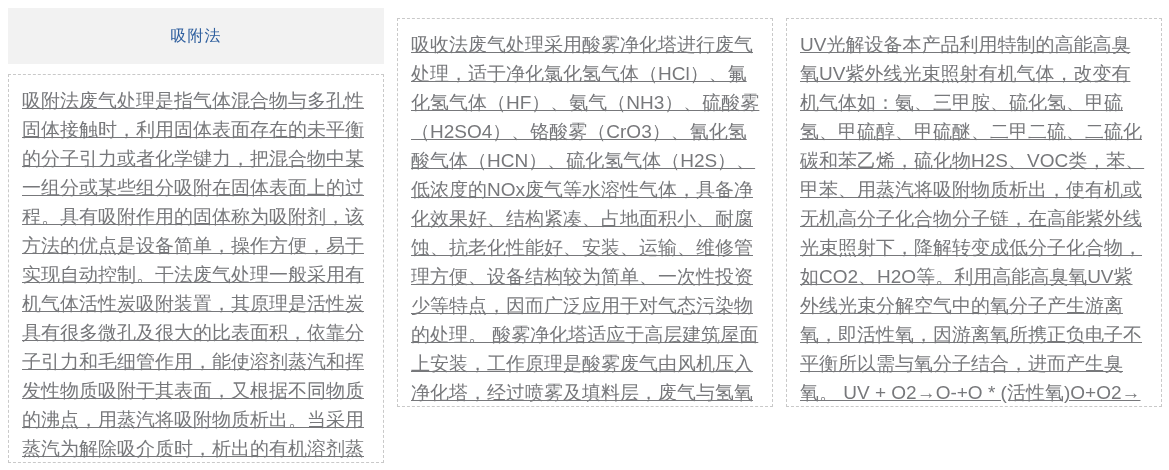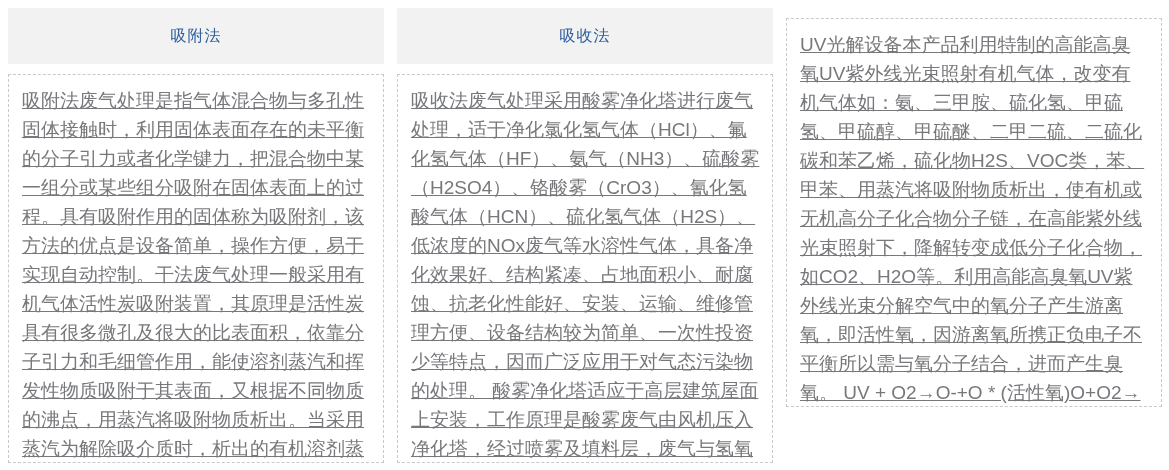--- a/index.html
+++ b/index.html
@@ -55,23 +55,20 @@
 <div class="grid">
 
   <div class="card">
     <div class="card-header">
       <span class="card-title">吸附法</span>
     </div>
     <div class="card-body">吸附法废气处理是指气体混合物与多孔性固体接触时，利用固体表面存在的未平衡的分子引力或者化学键力，把混合物中某一组分或某些组分吸附在固体表面上的过程。具有吸附作用的固体称为吸附剂，该方法的优点是设备简单，操作方便，易于实现自动控制。干法废气处理一般采用有机气体活性炭吸附装置，其原理是活性炭具有很多微孔及很大的比表面积，依靠分子引力和毛细管作用，能使溶剂蒸汽和挥发性物质吸附于其表面，又根据不同物质的沸点，用蒸汽将吸附物质析出。当采用蒸汽为解除吸介质时，析出的有机溶剂蒸汽与水蒸汽一起通过冷凝器凝结，进入分离桶经分离后回收有机溶剂。</div>
   </div>
 
   <div class="card">
-    <div class="card-header">
-      <span class="card-title">吸收法</span>
-    </div>
     <div class="card-body">吸收法废气处理采用酸雾净化塔进行废气处理，适于净化氯化氢气体（HCl）、氟化氢气体（HF）、氨气（NH3）、硫酸雾（H2SO4）、铬酸雾（CrO3）、氰化氢酸气体（HCN）、硫化氢气体（H2S）、低浓度的NOx废气等水溶性气体，具备净化效果好、结构紧凑、占地面积小、耐腐蚀、抗老化性能好、安装、运输、维修管理方便、设备结构较为简单、一次性投资少等特点，因而广泛应用于对气态污染物的处理。 酸雾净化塔适应于高层建筑屋面上安装，工作原理是酸雾废气由风机压入净化塔，经过喷雾及填料层，废气与氢氧化钠吸收中和液进行气液两相充分接触吸收中和反应，酸雾废气经过净化后，再经脱液层脱液处理，然后排入大气。净化后的酸雾废气可低于国家排放标准。</div>
   </div>
 
   <div class="card">
     <div class="card-body">UV光解设备本产品利用特制的高能高臭氧UV紫外线光束照射有机气体，改变有机气体如：氨、三甲胺、硫化氢、甲硫氢、甲硫醇、甲硫醚、二甲二硫、二硫化碳和苯乙烯，硫化物H2S、VOC类，苯、甲苯、用蒸汽将吸附物质析出，使有机或无机高分子化合物分子链，在高能紫外线光束照射下，降解转变成低分子化合物，如CO2、H2O等。利用高能高臭氧UV紫外线光束分解空气中的氧分子产生游离氧，即活性氧，因游离氧所携正负电子不平衡所以需与氧分子结合，进而产生臭氧。 UV + O2→O-+O * (活性氧)O+O2→O3(臭氧),众所周知臭氧对有机物具有极强的氧化作用，对有机废气有立竿见影的清除效果。</div>
   </div>
 
 </div>
 
 </body></html>

